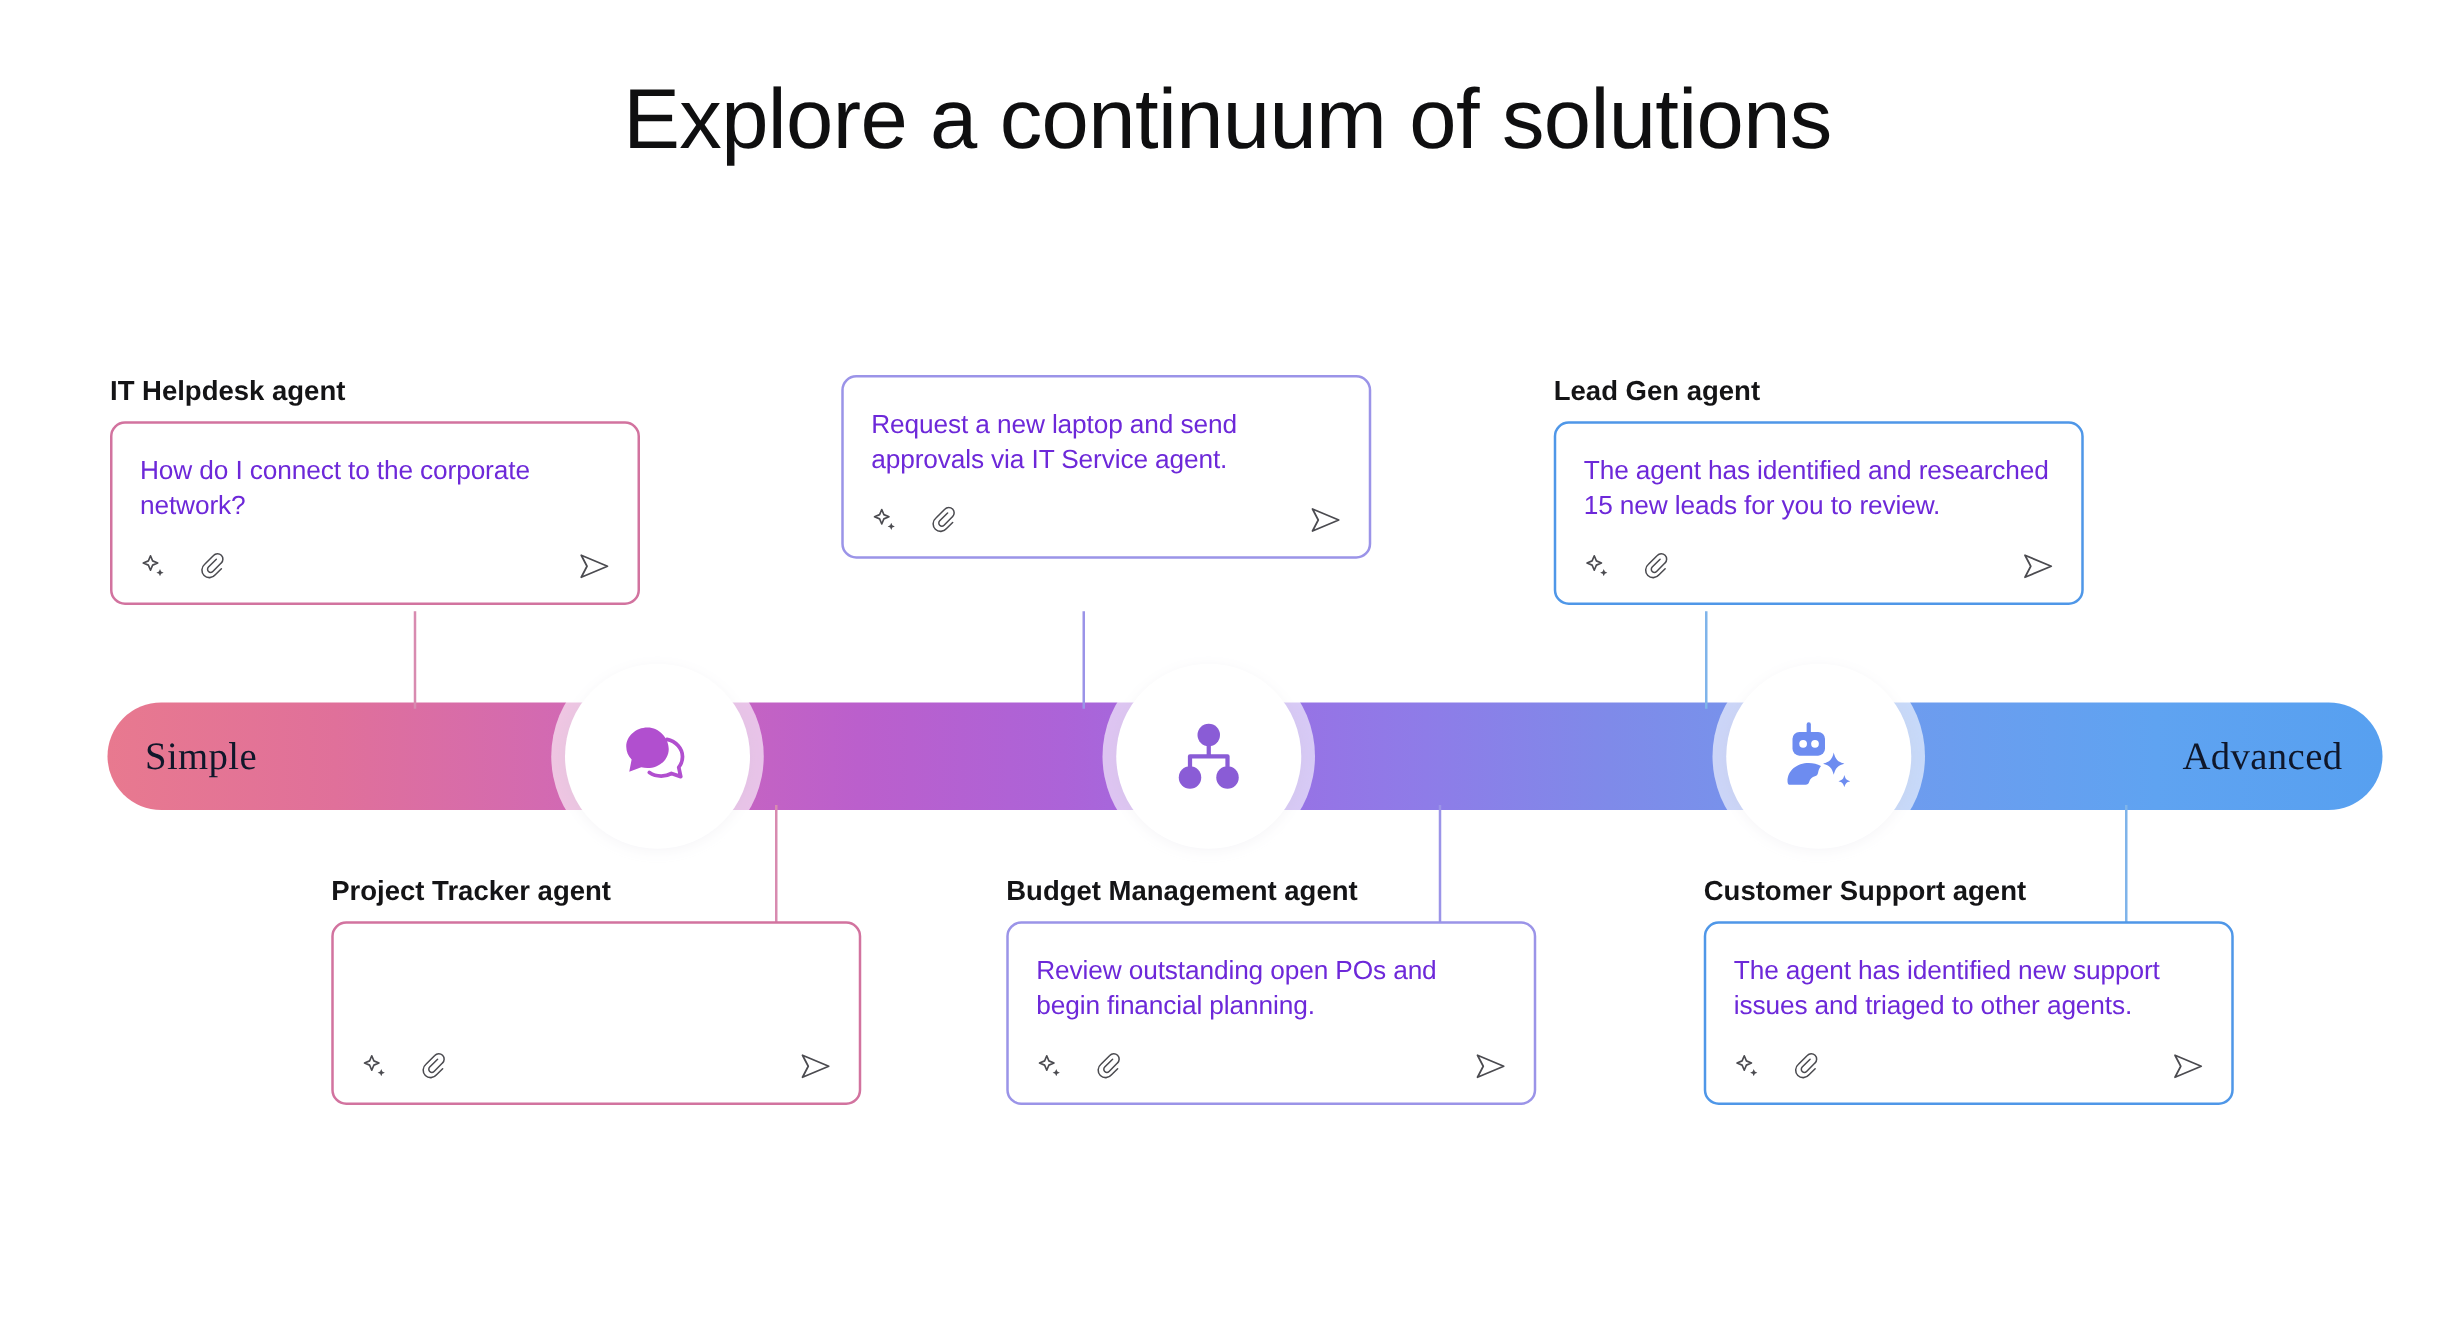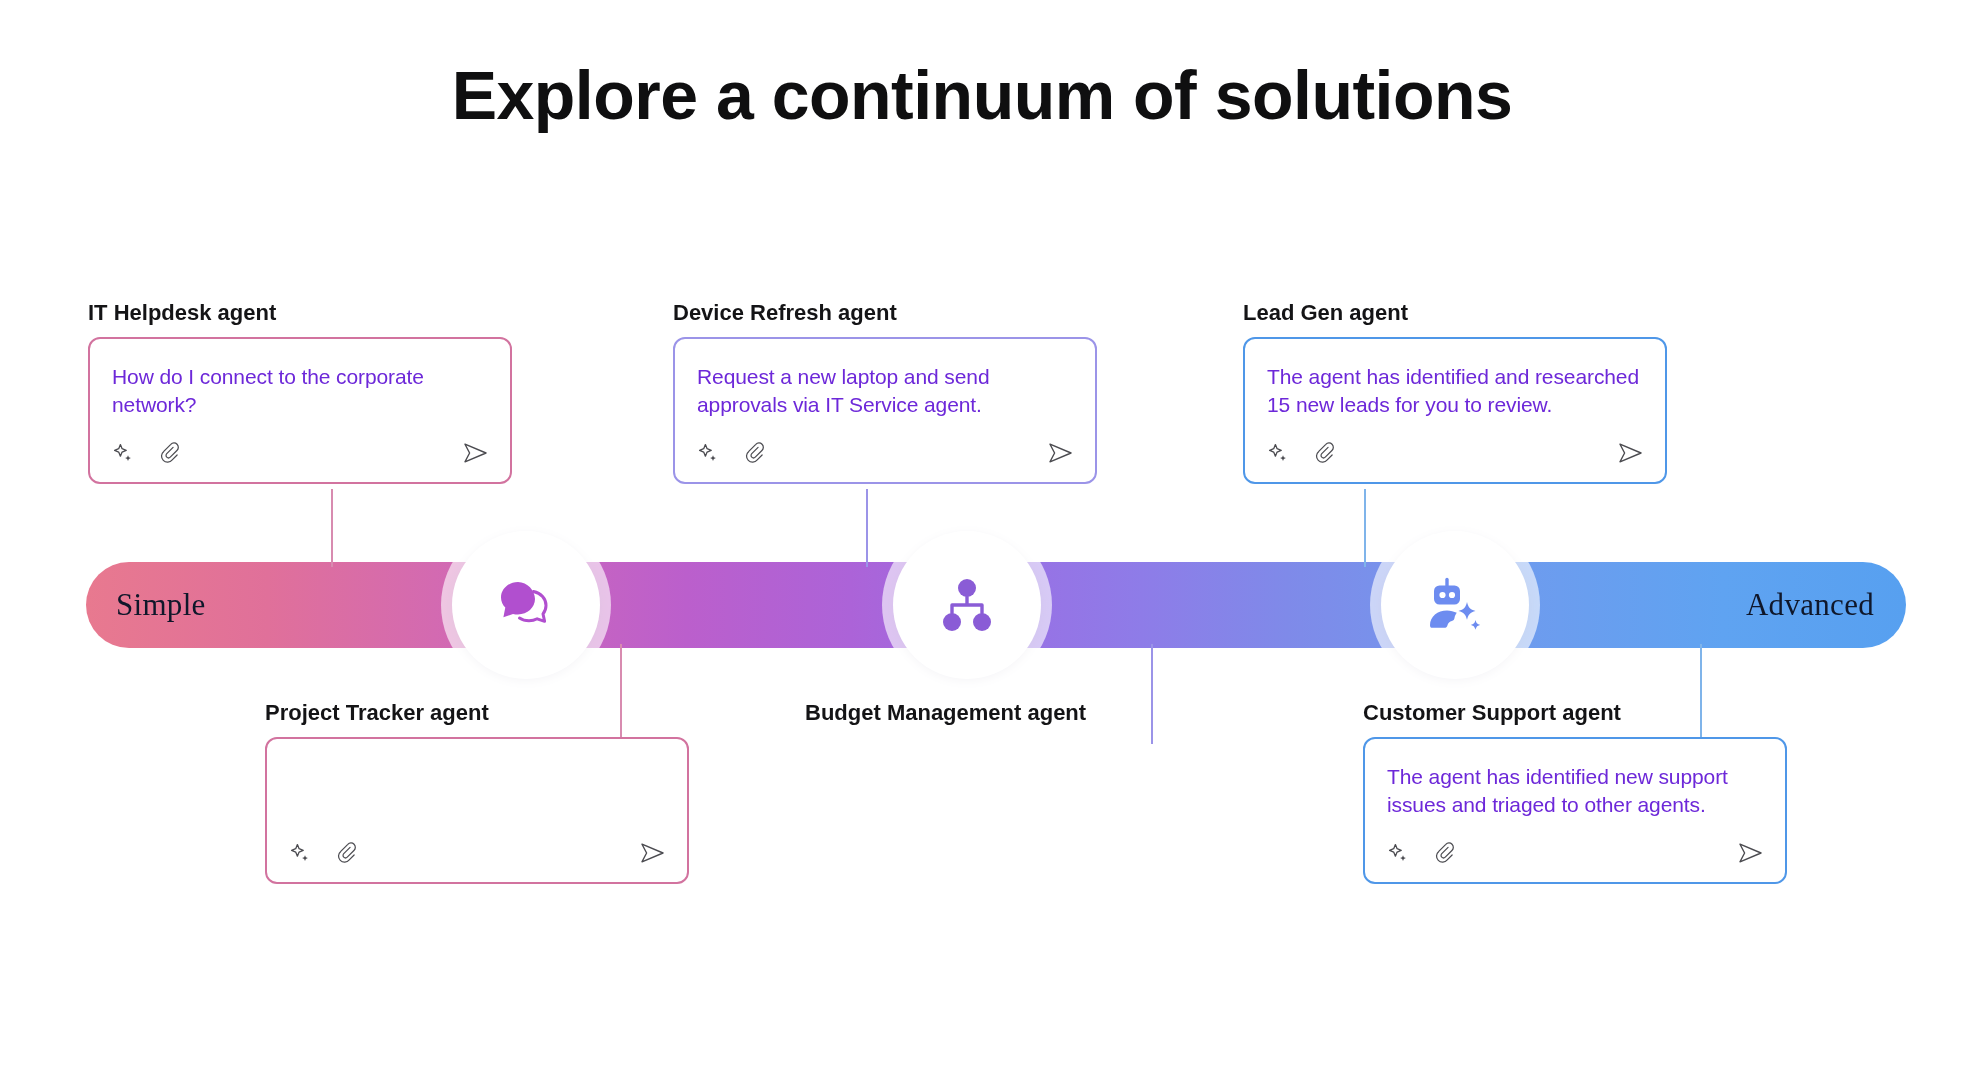--- a/index.html
+++ b/index.html
@@ -17,21 +17,21 @@
   }
 
   
   .page-title {
     position: absolute;
     top: 56px;
     left: 0;
     width: 100%;
     text-align: center;
     font-family: "Liberation Sans", sans-serif;
-    font-weight: 700;
+    font-weight: 400;
     font-size: 68px;
     letter-spacing: -0.5px;
     color: #0f0f10;
     white-space: nowrap;
   }
 
   
   .continuum {
     position: absolute;
     left: 86px;
@@ -222,21 +222,20 @@
       <span class="icon-btn">
         <svg width="28" height="24" viewBox="0 0 28 24" fill="none">
           <path d="M3 3.2l21 8.8-21 8.8 4.6-8.8L3 3.2z" stroke="#4b4b50" stroke-width="1.4" stroke-linejoin="round" fill="none"></path>
         </svg>
       </span>
     </div>
   </div>
 </div>
 
 <div class="card-group" style="left:673px; top:300px; width:424px;">
-  <div class="card-label">Device Refresh agent</div>
   <div class="card accent-purple">
     <div class="card-text">Request a new laptop and send approvals via IT Service agent.</div>
     <div class="card-actions">
       <div class="left-icons">
         <span class="icon-btn">
           <svg width="22" height="22" viewBox="0 0 22 22" fill="none">
             <path d="M8.4 2.6l1.7 4.1 4.1 1.7-4.1 1.7-1.7 4.1-1.7-4.1-4.1-1.7 4.1-1.7 1.7-4.1z" stroke="#4b4b50" stroke-width="1.3" stroke-linejoin="round" fill="none"></path>
             <path d="M16 13.2l.85 2.05 2.05.85-2.05.85-.85 2.05-.85-2.05-2.05-.85 2.05-.85.85-2.05z" fill="#4b4b50"></path>
           </svg>
         </span>
@@ -306,20 +305,44 @@
         <svg width="28" height="24" viewBox="0 0 28 24" fill="none">
           <path d="M3 3.2l21 8.8-21 8.8 4.6-8.8L3 3.2z" stroke="#4b4b50" stroke-width="1.4" stroke-linejoin="round" fill="none"></path>
         </svg>
       </span>
     </div>
   </div>
 </div>
 
 <div class="card-group" style="left:805px; top:700px; width:424px;">
   <div class="card-label">Budget Management agent</div>
+  <div class="card accent-purple">
+    <div class="card-text">Review outstanding open POs and begin financial planning.</div>
+    <div class="card-actions">
+      <div class="left-icons">
+        <span class="icon-btn">
+          <svg width="22" height="22" viewBox="0 0 22 22" fill="none">
+            <path d="M8.4 2.6l1.7 4.1 4.1 1.7-4.1 1.7-1.7 4.1-1.7-4.1-4.1-1.7 4.1-1.7 1.7-4.1z" stroke="#4b4b50" stroke-width="1.3" stroke-linejoin="round" fill="none"></path>
+            <path d="M16 13.2l.85 2.05 2.05.85-2.05.85-.85 2.05-.85-2.05-2.05-.85 2.05-.85.85-2.05z" fill="#4b4b50"></path>
+          </svg>
+        </span>
+        <span class="icon-btn">
+          <svg width="22" height="22" viewBox="0 0 22 22" fill="none">
+            <path d="M15.5 7.3l-6.7 6.7a2.6 2.6 0 103.7 3.7l7.1-7.1a4.6 4.6 0 10-6.5-6.5L5.6 11.6a6.4 6.4 0 109 9l5.2-5.2" stroke="#4b4b50" stroke-width="1.3" stroke-linecap="round" stroke-linejoin="round" fill="none" transform="translate(-1.5,-1.5) scale(0.94)"></path>
+          </svg>
+        </span>
+      </div>
+      <div class="spacer"></div>
+      <span class="icon-btn">
+        <svg width="28" height="24" viewBox="0 0 28 24" fill="none">
+          <path d="M3 3.2l21 8.8-21 8.8 4.6-8.8L3 3.2z" stroke="#4b4b50" stroke-width="1.4" stroke-linejoin="round" fill="none"></path>
+        </svg>
+      </span>
+    </div>
+  </div>
 </div>
 
 <div class="card-group" style="left:1363px; top:700px; width:424px;">
   <div class="card-label">Customer Support agent</div>
   <div class="card accent-blue">
     <div class="card-text">The agent has identified new support issues and triaged to other agents.</div>
     <div class="card-actions">
       <div class="left-icons">
         <span class="icon-btn">
           <svg width="22" height="22" viewBox="0 0 22 22" fill="none">

